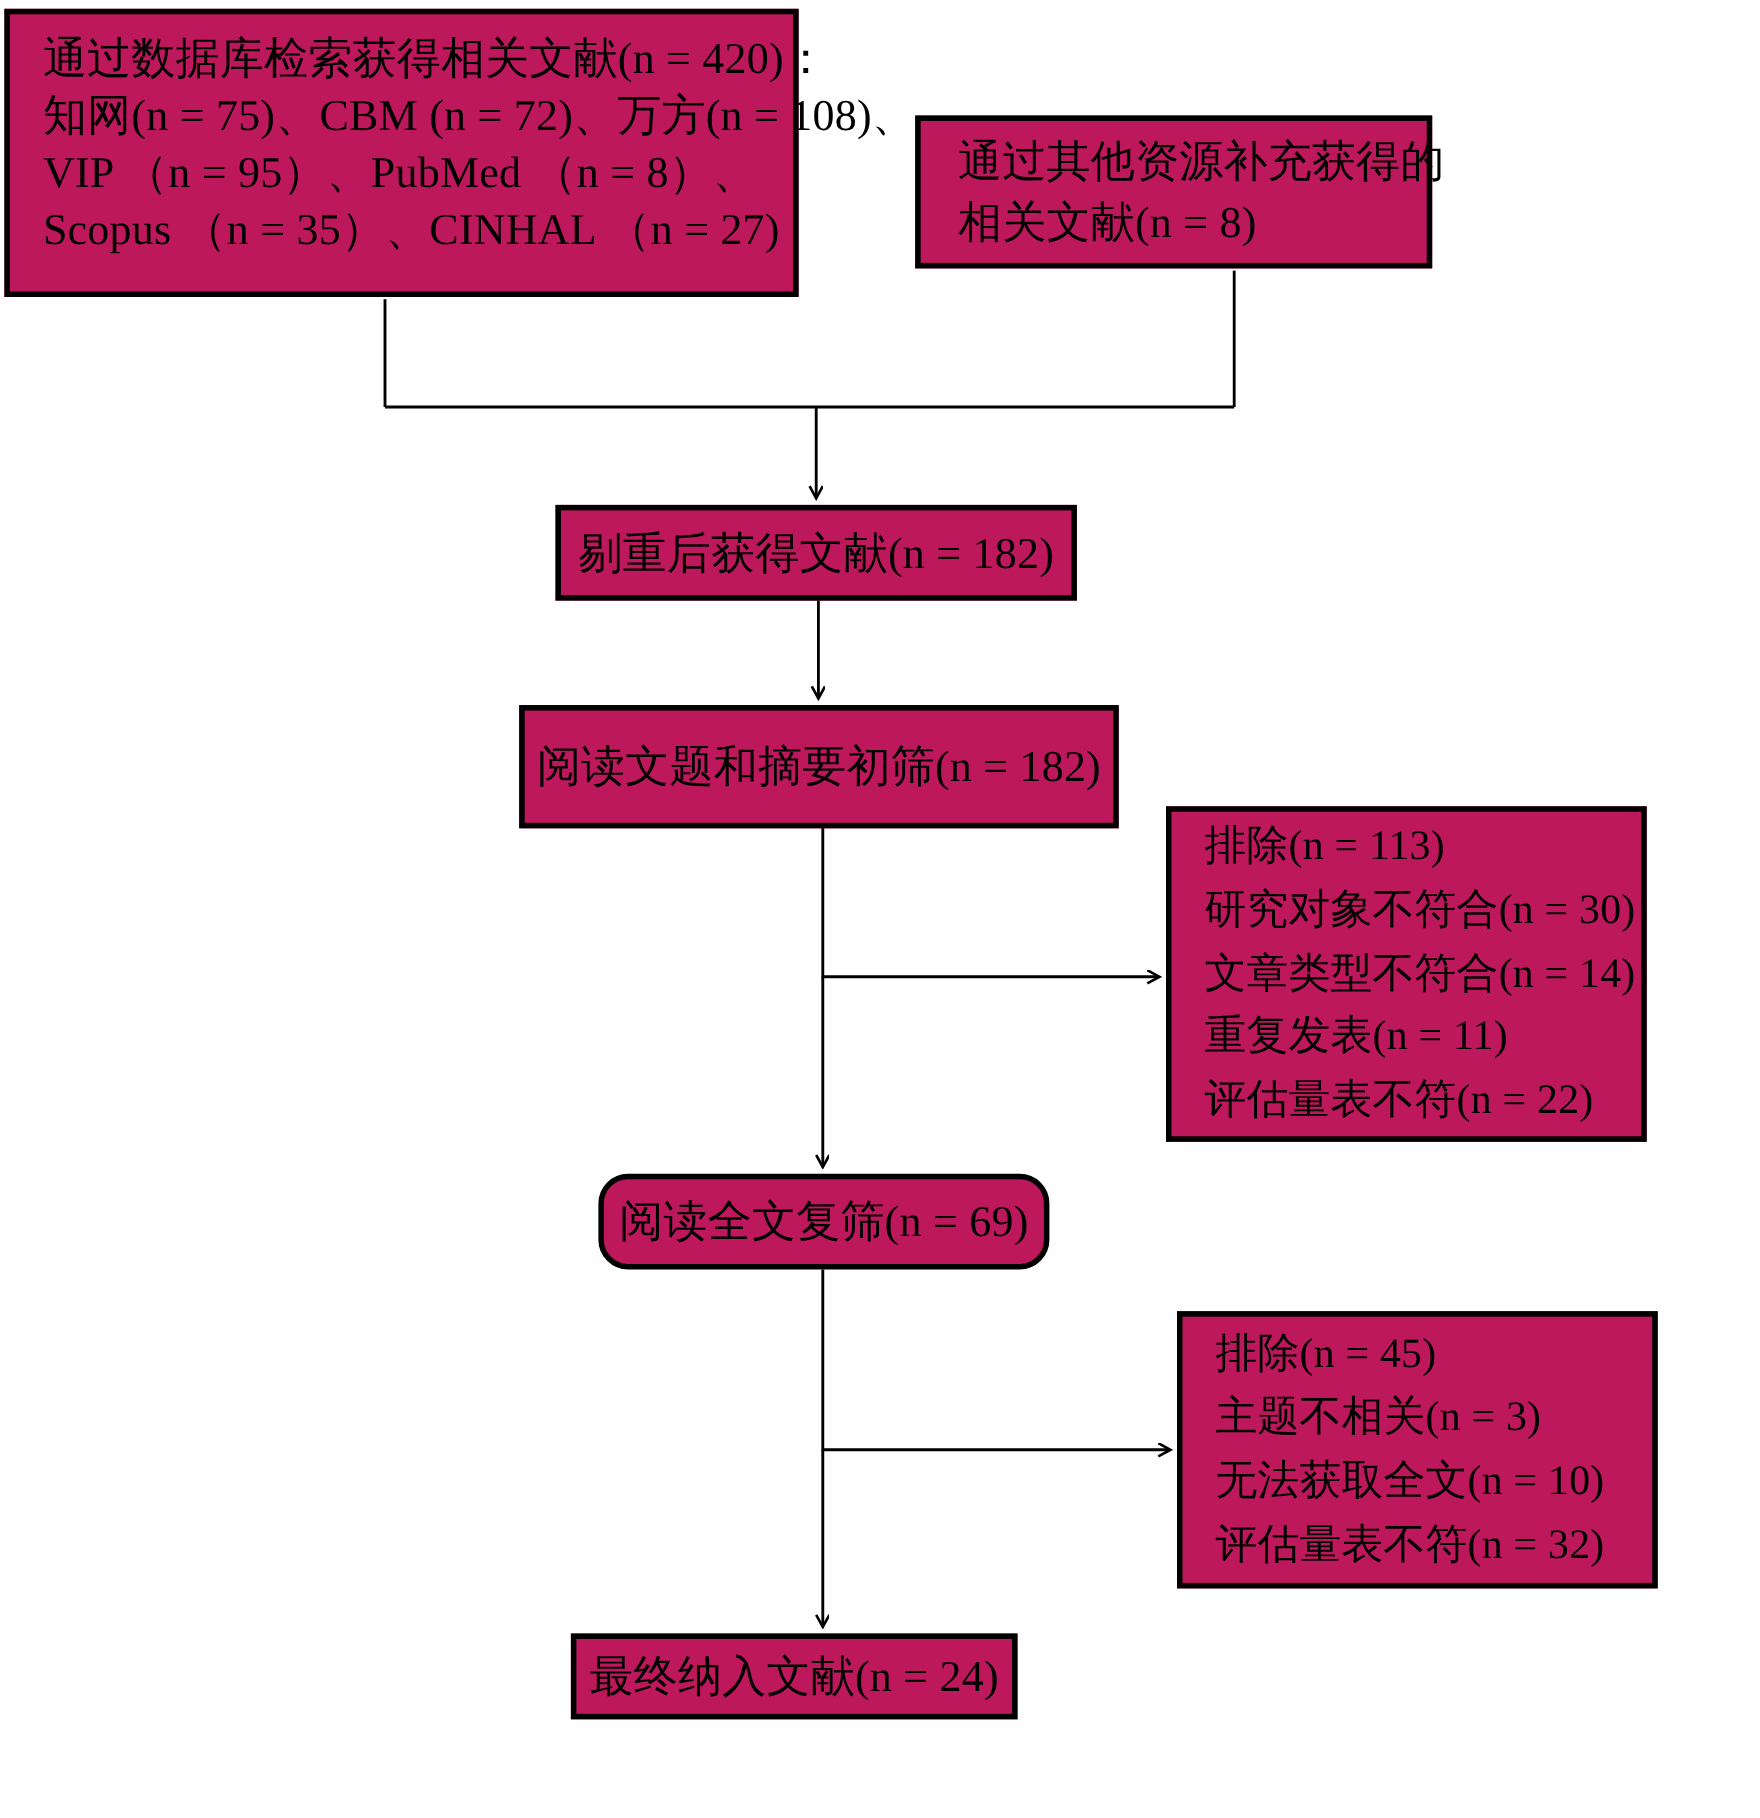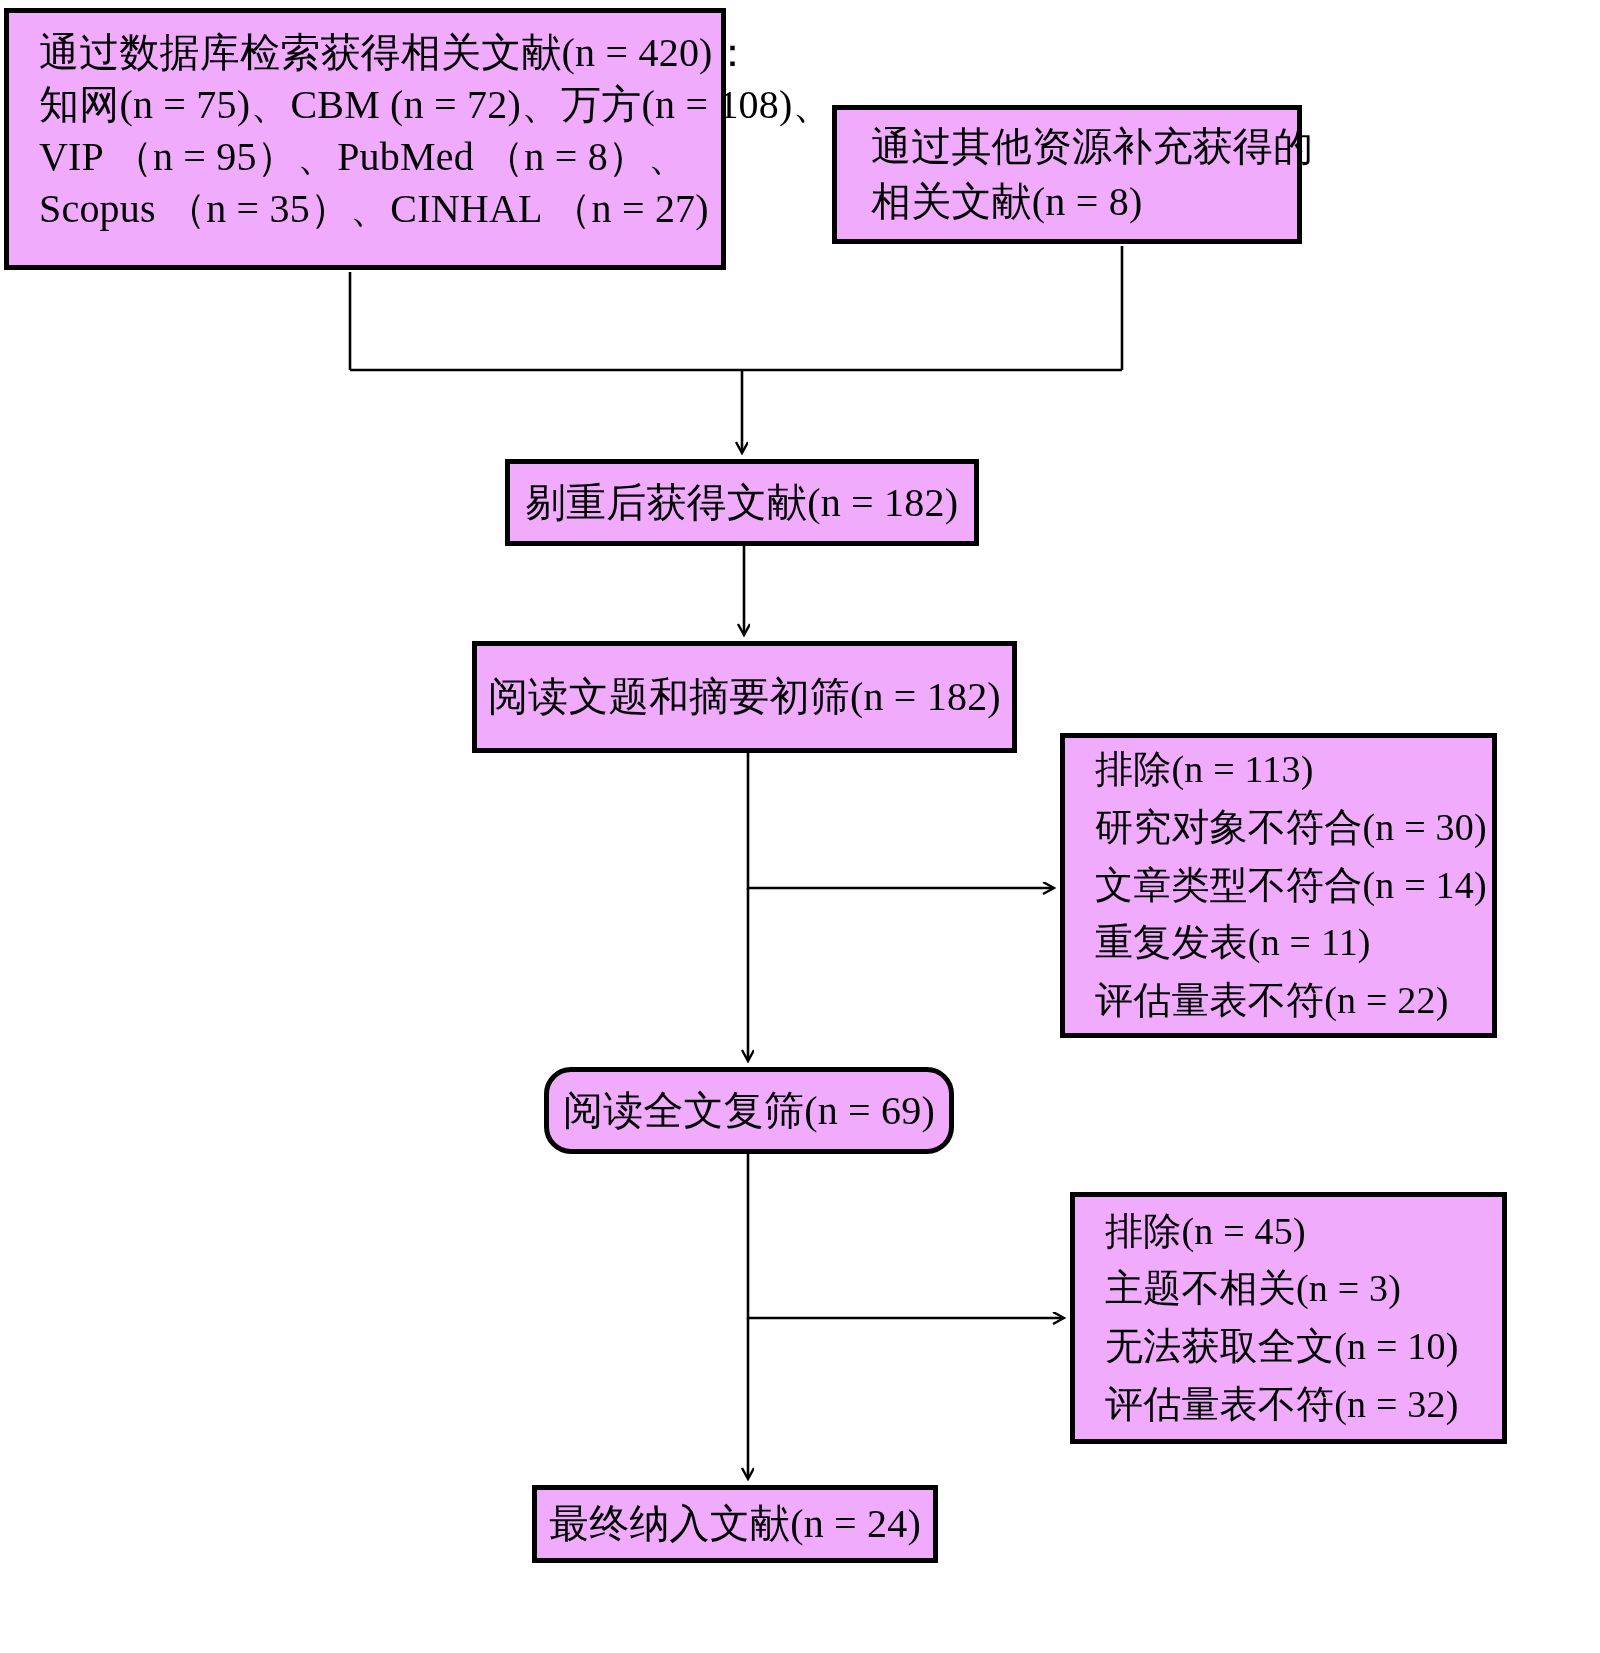--- a/index.html
+++ b/index.html
@@ -12,21 +12,21 @@
     width: 1600px;
     height: 1653px;
     background: #ffffff;
     font-family: "Liberation Serif", "DejaVu Serif", serif;
     overflow: hidden;
   }
   .flow-box {
     position: absolute;
     box-sizing: border-box;
     border: 5px solid #000000;
-    background: #f0abfc;
+    background: #be185d;
     display: flex;
     flex-direction: column;
     justify-content: center;
   }
   .flow-box.center-text {
     align-items: center;
   }
   .box-line {
     color: #000000;
     font-size: 40px;
@@ -98,21 +98,21 @@
     top: 1192px;
     width: 437px;
     height: 252px;
     padding: 14px 0 14px 30px;
     justify-content: center;
   }
   #box-excluded2 .box-line { font-size: 38px; line-height: 1.52; }
 
   
   #box-final {
-    left: 532px;
+    left: 519px;
     top: 1485px;
     width: 406px;
     height: 78px;
     padding: 0 24px;
   }
 
   #connector-layer {
     position: absolute;
     left: 0;
     top: 0;

